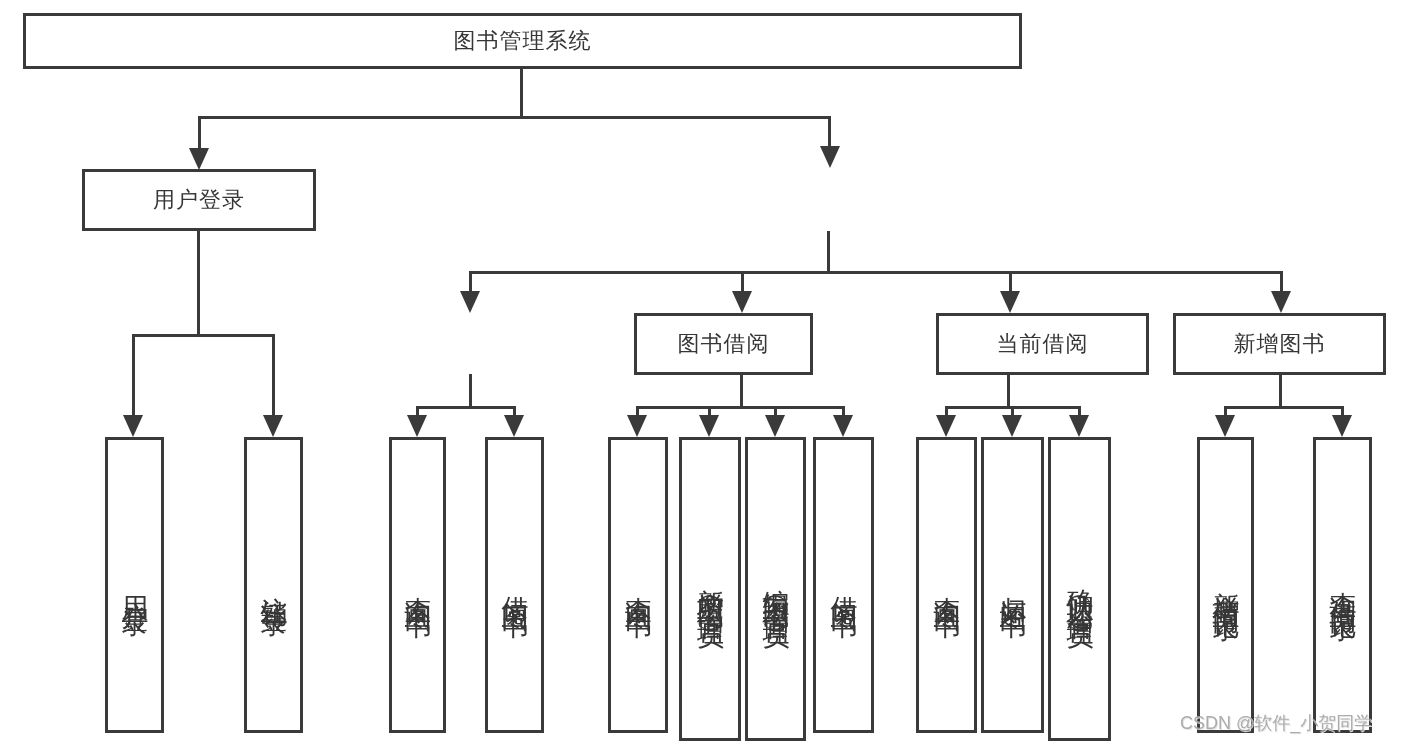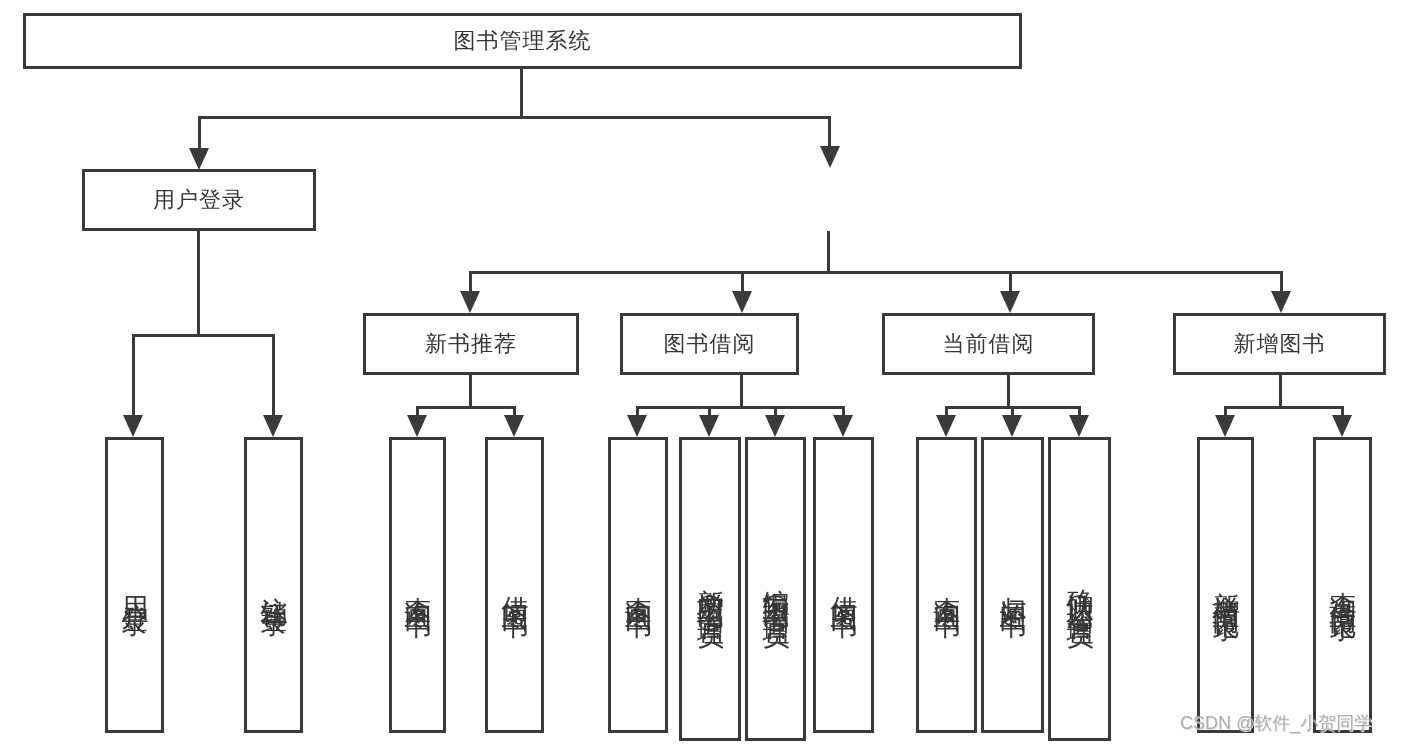--- a/index.html
+++ b/index.html
@@ -92,23 +92,22 @@
   <div class="hl" style="left:469px;top:271px;width:814px"></div>
   <div class="vl" style="left:469px;top:271px;height:24px"></div>
   <div class="arr" style="left:460px;top:291px"></div>
   <div class="vl" style="left:741px;top:271px;height:24px"></div>
   <div class="arr" style="left:732px;top:291px"></div>
   <div class="vl" style="left:1009px;top:271px;height:24px"></div>
   <div class="arr" style="left:1000px;top:291px"></div>
   <div class="vl" style="left:1280px;top:271px;height:24px"></div>
   <div class="arr" style="left:1271px;top:291px"></div>
 
-  <div class="box" style="left:363px;top:313px;width:216px;height:62px">新书推荐</div>
-  <div class="box" style="left:620px;top:313px;width:179px;height:62px">图书借阅</div>
-  <div class="box" style="left:882px;top:313px;width:213px;height:62px">当前借阅</div>
+  <div class="box" style="left:634px;top:313px;width:179px;height:62px">图书借阅</div>
+  <div class="box" style="left:936px;top:313px;width:213px;height:62px">当前借阅</div>
   <div class="box" style="left:1173px;top:313px;width:213px;height:62px">新增图书</div>
 
   <div class="vl" style="left:469px;top:374px;height:34px"></div>
   <div class="hl" style="left:416px;top:406px;width:100px"></div>
   <div class="vl" style="left:416px;top:406px;height:12px"></div>
   <div class="arr" style="left:407px;top:415px"></div>
   <div class="vl" style="left:513px;top:406px;height:12px"></div>
   <div class="arr" style="left:504px;top:415px"></div>
 
   <div class="vl" style="left:740px;top:374px;height:34px"></div>

